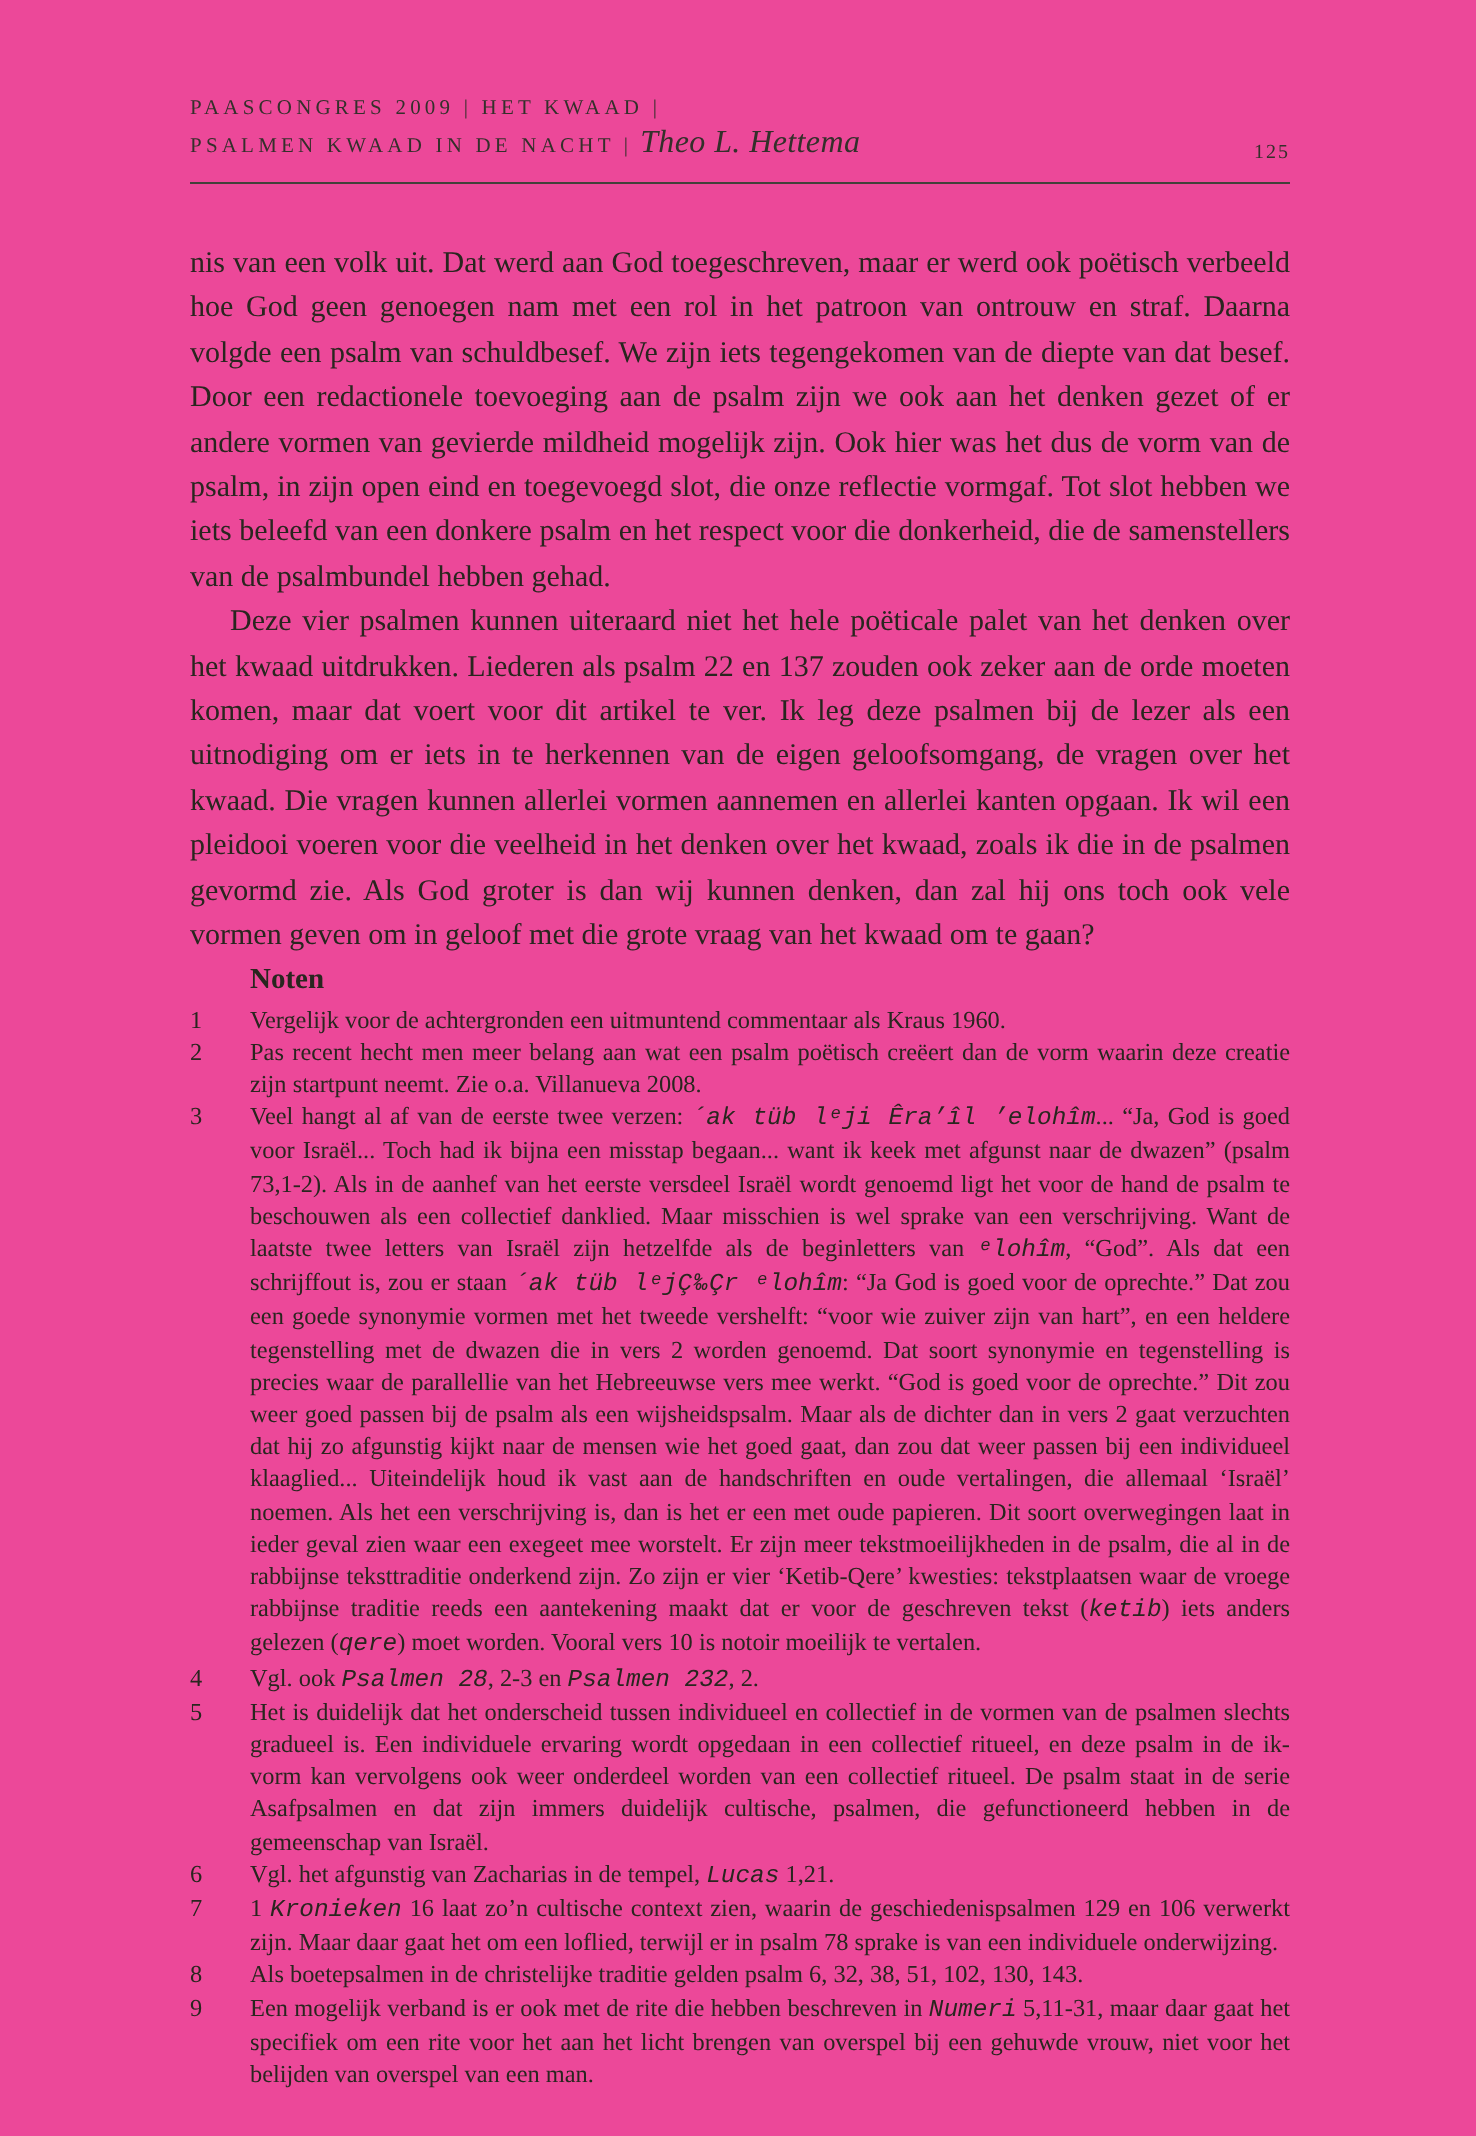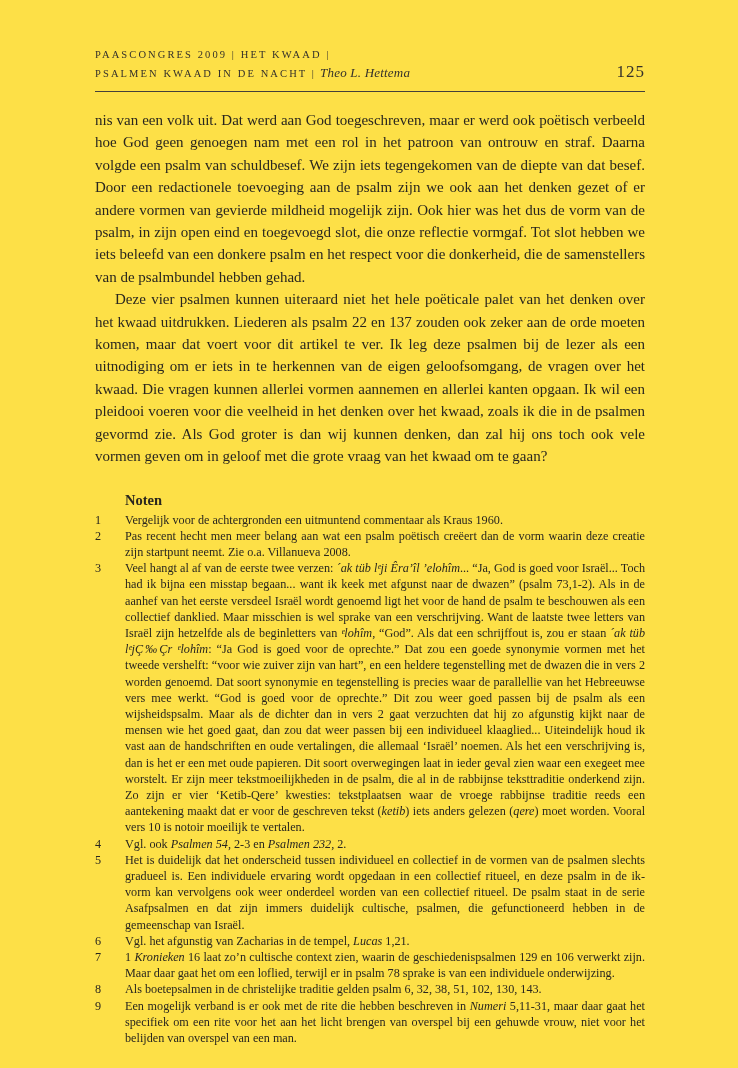--- a/index.html
+++ b/index.html
@@ -7,62 +7,62 @@
     padding: 0;
     background: #fdfdfc;
     font-family: "Liberation Serif", "DejaVu Serif", serif;
     color: #262422;
   }
   .page {
     position: relative;
     width: 738px;
     height: 1068px;
     box-sizing: border-box;
-    background: #fde047;
+    background: #ec4899;
     padding: 46px 93px 0 95px;
     overflow: hidden;
   }
   
   .running-header {
     display: flex;
     justify-content: space-between;
     align-items: flex-end;
     border-bottom: 1.4px solid #44403a;
     padding-bottom: 9px;
   }
   .header-lines { line-height: 17px; }
   .header-caps {
     font-size: 10.5px;
     letter-spacing: 2.1px;
     color: #34302b;
   }
   .header-author {
     font-style: italic;
-    font-size: 13px;
+    font-size: 16px;
     letter-spacing: 0.2px;
     color: #34302b;
   }
   .page-number {
-    font-size: 17px;
+    font-size: 10px;
     letter-spacing: 1px;
     color: #34302b;
     font-feature-settings: "onum";
   }
   
-  .body-text { margin-top: 17px; font-family: Liberation Serif, serif; }
+  .body-text { margin-top: 29px; font-family: Liberation Serif, serif; }
   .body-text p {
     margin: 0;
     font-size: 15px;
     line-height: 22.4px;
     text-align: justify;
     color: #29261f;
   }
   .body-text p.indent { text-indent: 20px; }
   
-  .notes { margin-top: 24px; }
+  .notes { margin-top: 2px; }
   .notes-heading {
     font-size: 14.5px;
     font-weight: bold;
     margin: 0 0 3px 30px;
     color: #29261f;
   }
   .note-row {
     display: flex;
     font-size: 12.2px;
     line-height: 16.2px;
@@ -70,21 +70,21 @@
   }
   .note-num {
     flex: none;
     width: 30px;
     font-feature-settings: "onum";
   }
   .note-text {
     flex: 1;
     text-align: justify;
   }
-  .it { font-style: italic; }
+  .it { font-style: italic; font-family: Liberation Mono, monospace; }
 </style>
 </head>
 <body>
 
 <div class="page">
 
   <header class="running-header">
     <div class="header-lines">
       <div class="header-caps">PAASCONGRES 2009 | HET KWAAD |</div>
       <div>
@@ -110,21 +110,21 @@
         <div class="note-row">
           <span class="note-num">2</span>
           <div class="note-text"><span>Pas recent hecht men meer belang aan wat een psalm poëtisch creëert dan de vorm waarin deze creatie zijn startpunt neemt. Zie o.a. Villanueva 2008.</span></div>
         </div>
         <div class="note-row">
           <span class="note-num">3</span>
           <div class="note-text"><span>Veel hangt al af van de eerste twee verzen: </span><span class="it">´ak tüb lᵉji Êra’îl ’elohîm</span><span>... “Ja, God is goed voor Israël... Toch had ik bijna een misstap begaan... want ik keek met afgunst naar de dwazen” (psalm 73,1-2). Als in de aanhef van het eerste versdeel Israël wordt genoemd ligt het voor de hand de psalm te beschouwen als een collectief danklied. Maar misschien is wel sprake van een verschrijving. Want de laatste twee letters van Israël zijn hetzelfde als de beginletters van </span><span class="it">ᵉlohîm</span><span>, “God”. Als dat een schrijffout is, zou er staan </span><span class="it">´ak tüb lᵉjÇ‰Çr ᵉlohîm</span><span>: “Ja God is goed voor de oprechte.” Dat zou een goede synonymie vormen met het tweede vershelft: “voor wie zuiver zijn van hart”, en een heldere tegenstelling met de dwazen die in vers 2 worden genoemd. Dat soort synonymie en tegenstelling is precies waar de parallellie van het Hebreeuwse vers mee werkt. “God is goed voor de oprechte.” Dit zou weer goed passen bij de psalm als een wijsheidspsalm. Maar als de dichter dan in vers 2 gaat verzuchten dat hij zo afgunstig kijkt naar de mensen wie het goed gaat, dan zou dat weer passen bij een individueel klaaglied... Uiteindelijk houd ik vast aan de handschriften en oude vertalingen, die allemaal ‘Israël’ noemen. Als het een verschrijving is, dan is het er een met oude papieren. Dit soort overwegingen laat in ieder geval zien waar een exegeet mee worstelt. Er zijn meer tekstmoeilijkheden in de psalm, die al in de rabbijnse teksttraditie onderkend zijn. Zo zijn er vier ‘Ketib-Qere’ kwesties: tekstplaatsen waar de vroege rabbijnse traditie reeds een aantekening maakt dat er voor de geschreven tekst (</span><span class="it">ketib</span><span>) iets anders gelezen (</span><span class="it">qere</span><span>) moet worden. Vooral vers 10 is notoir moeilijk te vertalen.</span></div>
         </div>
         <div class="note-row">
           <span class="note-num">4</span>
-          <div class="note-text"><span>Vgl. ook </span><span class="it">Psalmen 54</span><span>, 2-3 en </span><span class="it">Psalmen 232</span><span>, 2.</span></div>
+          <div class="note-text"><span>Vgl. ook </span><span class="it">Psalmen 28</span><span>, 2-3 en </span><span class="it">Psalmen 232</span><span>, 2.</span></div>
         </div>
         <div class="note-row">
           <span class="note-num">5</span>
           <div class="note-text"><span>Het is duidelijk dat het onderscheid tussen individueel en collectief in de vormen van de psalmen slechts gradueel is. Een individuele ervaring wordt opgedaan in een collectief ritueel, en deze psalm in de ik-vorm kan vervolgens ook weer onderdeel worden van een collectief ritueel. De psalm staat in de serie Asafpsalmen en dat zijn immers duidelijk cultische, psalmen, die gefunctioneerd hebben in de gemeenschap van Israël.</span></div>
         </div>
         <div class="note-row">
           <span class="note-num">6</span>
           <div class="note-text"><span>Vgl. het afgunstig van Zacharias in de tempel, </span><span class="it">Lucas</span><span> 1,21.</span></div>
         </div>
         <div class="note-row">

